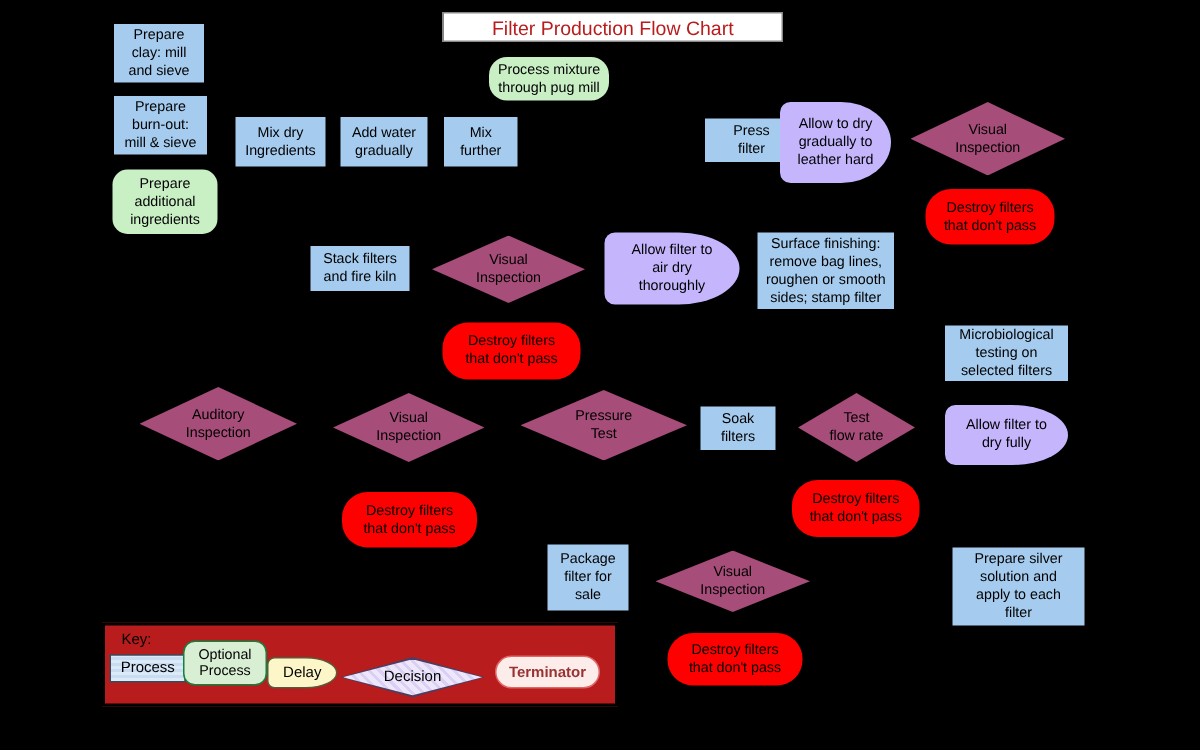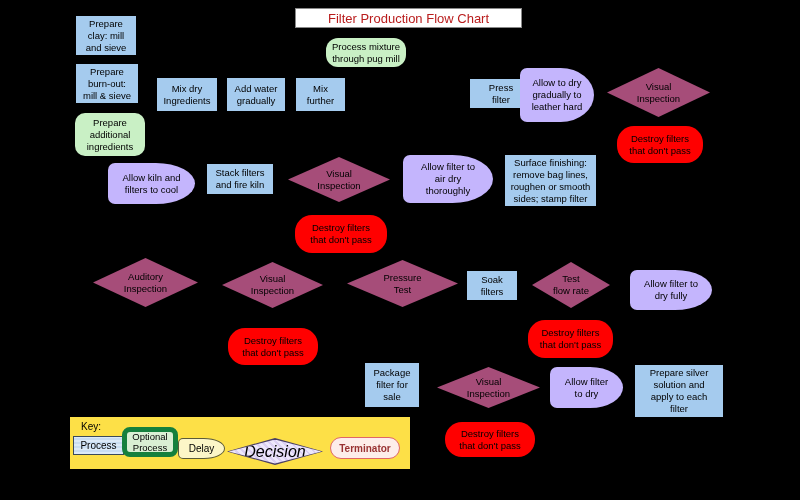--- a/index.html
+++ b/index.html
@@ -21,51 +21,51 @@
 
   .title-box {
     position: absolute; left: 295px; top: 8px; width: 227px; height: 20px;
     background: #FFFFFF; border: 1px solid #888;
     display: flex; align-items: center; justify-content: center;
     font-size: 13px; color: #b91c1c;
   }
 
   .key-box {
     position: absolute; left: 68px; top: 415px; width: 344px; height: 56px;
-    background: #fde047; border: 2px solid #000;
+    background: #b91c1c; border: 2px solid #000;
   }
   .key-title { position: absolute; left: 11px; top: 4px; font-size: 10px; color: #000; }
   .key-item {
     position: absolute; display: flex; align-items: center; justify-content: center;
     text-align: center; white-space: pre-line; font-size: 10px; line-height: 11px; color: #000;
   }
   .key-process {
     left: 3px; top: 19px; width: 51px; height: 19px;
     border: 1px solid #3a4a5a;
     background: repeating-linear-gradient(0deg, #DCEAF8 0px, #DCEAF8 2px, #C9DDF2 2px, #C9DDF2 4px);
   }
   .key-optional {
     left: 52px; top: 10px; width: 56px; height: 30px;
-    border: 5px solid #15803d; border-radius: 8px; background: #D9EFD3; font-size: 9.5px;
+    border: 1px solid #15803d; border-radius: 8px; background: #D9EFD3; font-size: 9.5px;
   }
   .key-delay {
     left: 108px; top: 21px; width: 47px; height: 21px;
     border: 1px solid #5a5a3a; background: #FCF6C8;
     border-radius: 5px 45% 45% 5px / 5px 50% 50% 5px;
   }
   .key-decision-outer {
     position: absolute; left: 157px; top: 21px; width: 96px; height: 27px;
     clip-path: polygon(50% 0, 100% 50%, 50% 100%, 0 50%); background: #4a3f63;
   }
   .key-decision-inner {
     position: absolute; inset: 1.5px;
     clip-path: polygon(50% 0, 100% 50%, 50% 100%, 0 50%);
     background: repeating-linear-gradient(45deg, #EDE7FB 0px, #EDE7FB 3px, #DBD0F3 3px, #DBD0F3 5px);
     display: flex; align-items: center; justify-content: center;
-    font-size: 16px; color: #000; font-style: italic;
+    font-size: 10px; color: #000;
   }
   .key-terminator {
     left: 260px; top: 20px; width: 70px; height: 22px;
     border: 1.5px solid #E06666; border-radius: 11px;
     background: #FDEDEA; color: #993333; font-weight: bold;
   }
 </style>
 </head>
 <body>
 
@@ -86,48 +86,47 @@
   <div class="node process" style="left:296px; top:78px; width:49px; height:33px;">Mix
 further</div>
   <div class="node process" style="left:470px; top:79px; width:62px; height:29px;">Press
 filter</div>
   <div class="node process" style="left:207px; top:164px; width:66px; height:30px;">Stack filters
 and fire kiln</div>
   <div class="node process" style="left:505px; top:155px; width:91px; height:51px;">Surface finishing:
 remove bag lines,
 roughen or smooth
 sides; stamp filter</div>
+  <div class="node process" style="left:630px; top:217px; width:82px; height:37px;">Microbiological
+testing on
+selected filters</div>
   <div class="node process" style="left:467px; top:271px; width:50px; height:29px;">Soak
 filters</div>
   <div class="node process" style="left:365px; top:363px; width:54px; height:44px;">Package
 filter for
 sale</div>
   <div class="node process" style="left:635px; top:365px; width:88px; height:52px;">Prepare silver
 solution and
 apply to each
 filter</div>
 
   <div class="node optional" style="left:75px; top:113px; width:70px; height:43px;">Prepare
 additional
 ingredients</div>
   <div class="node optional" style="left:326px; top:38px; width:80px; height:29px;border-radius:12px;">Process mixture
 through pug mill</div>
 
   <div class="node delay" style="left:520px; top:68px; width:74px; height:54px;">Allow to dry
 gradually to
 leather hard</div>
-  <div class="node delay" style="left:108px; top:163px; width:87px; height:41px;">Allow kiln and
-filters to cool</div>
   <div class="node delay" style="left:403px; top:155px; width:90px; height:48px;">Allow filter to
 air dry
 thoroughly</div>
   <div class="node delay" style="left:630px; top:270px; width:82px; height:40px;">Allow filter to
 dry fully</div>
-  <div class="node delay" style="left:550px; top:367px; width:73px; height:41px;">Allow filter
-to dry</div>
 
   <div class="node decision" style="left:607px; top:68px; width:103px; height:49px;">Visual
 Inspection</div>
   <div class="node decision" style="left:288px; top:157px; width:102px; height:45px;">Visual
 Inspection</div>
   <div class="node decision" style="left:93px; top:258px; width:105px; height:49px;">Auditory
 Inspection</div>
   <div class="node decision" style="left:222px; top:262px; width:101px; height:46px;">Visual
 Inspection</div>
   <div class="node decision" style="left:347px; top:260px; width:111px; height:47px;">Pressure

